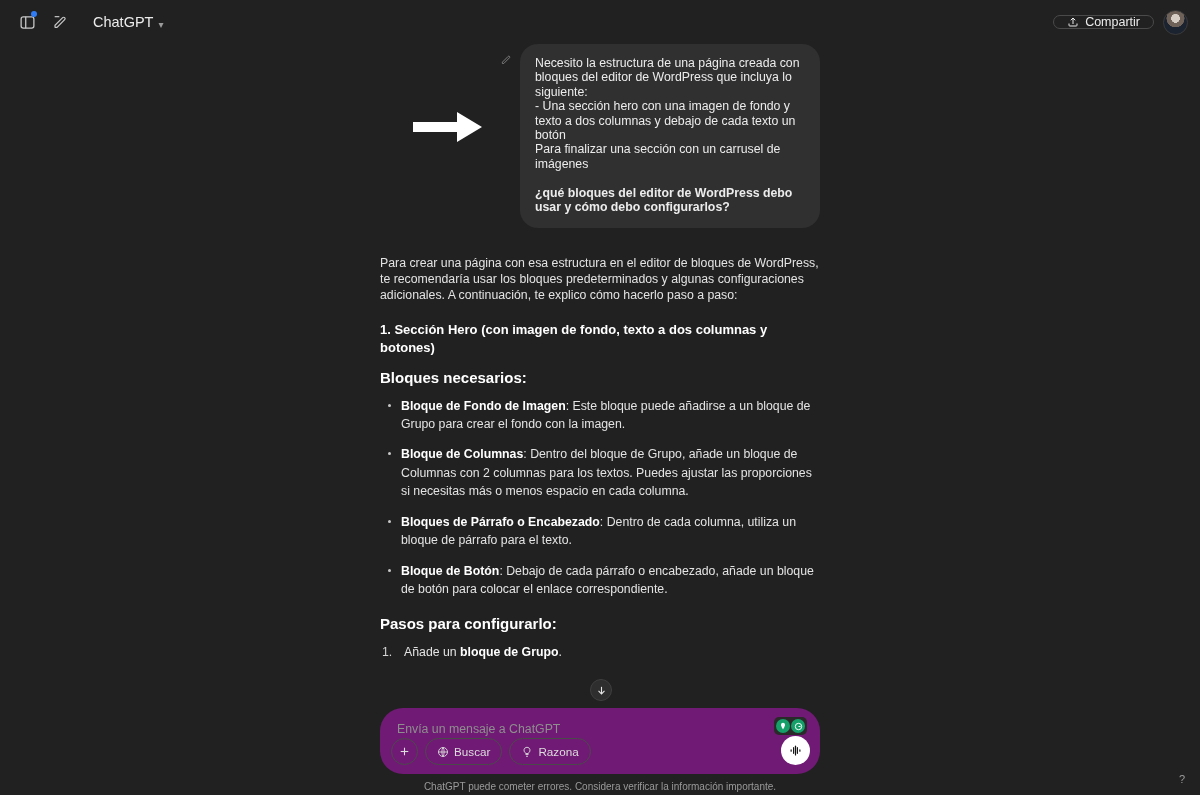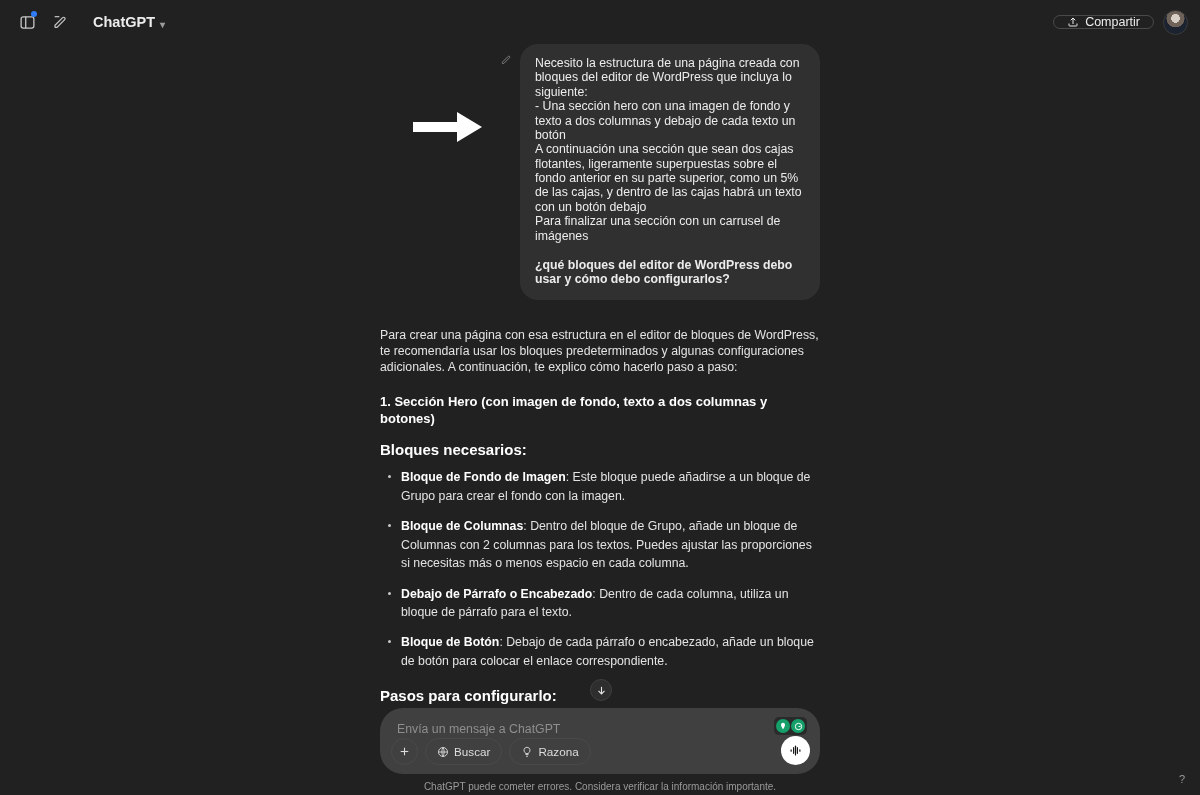--- a/index.html
+++ b/index.html
@@ -25,21 +25,21 @@
   }
   .blue-dot {
     position: absolute; top: 4px; right: 5px;
     width: 6px; height: 6px; border-radius: 50%;
     background: #2f7cf6;
   }
   .model-btn {
     display: flex; align-items: flex-end; gap: 5px;
     padding: 5px 9px; margin-left: 6px;
     border-radius: 8px; cursor: pointer;
-    font-size: 14.5px; font-weight: 700; color: #ececec;
+    font-size: 14.5px; font-weight: 400; color: #ececec;
   }
   .chev { font-size: 10px; color: #9b9b9b; }
 
   .hdr-right { margin-left: auto; display: flex; align-items: center; gap: 9px; }
   .share-btn {
     display: flex; align-items: center; gap: 6px;
     height: 14px; padding: 0 13px;
     border: 1px solid #4a4a4a; border-radius: 999px;
     background: transparent; color: #ececec;
     font-size: 12.5px; font-family: inherit; cursor: pointer;
@@ -107,21 +107,21 @@
   }
 
   
   .composer-wrap {
     position: absolute; left: 0; right: 0; bottom: 0; height: 90px;
     background: #212121; z-index: 20;
     display: flex; flex-direction: column; align-items: center;
   }
   .composer {
     position: absolute; left: 380px; top: 708px; width: 440px; height: 66px;
-    background: #404040; border-radius: 23px; z-index: 25;
+    background: #701a75; border-radius: 23px; z-index: 25;
   }
   .composer-placeholder {
     position: absolute; left: 17px; top: 14px;
     font-size: 12.3px; color: #8e8e8e;
   }
   .ext-badges {
     position: absolute; right: 13px; top: 9px;
     display: flex; align-items: center; gap: 1px;
     background: #2a2a2a; border-radius: 5px; padding: 2px 2px;
   }
@@ -205,40 +205,39 @@
 
     <div class="user-row">
       <span class="edit-icon">
         <svg width="12" height="12" viewBox="0 0 24 24" fill="none" stroke="#a5a5a5" stroke-width="1.9">
           <path d="M5 19h2.5L19 7.5a1.9 1.9 0 0 0-2.7-2.7L4.8 16.3V19z"></path>
         </svg>
       </span>
       <div class="user-bubble">
         <p>Necesito la estructura de una página creada con bloques del editor de WordPress que incluya lo siguiente:</p>
         <p>- Una sección hero con una imagen de fondo y texto a dos columnas y debajo de cada texto un botón</p>
-        <p>A continuación una sección que sean dos cajas flotantes, ligeramente superpuestas sobre el fondo anterior en su parte superior, como un 5% de las cajas, y dentro de las cajas habrá un texto con un botón debajo</p>
         <p>Para finalizar una sección con un carrusel de imágenes</p>
         <p class="gap">¿qué bloques del editor de WordPress debo usar y cómo debo configurarlos?</p>
       </div>
     </div>
 
     <div class="assistant">
       <p>Para crear una página con esa estructura en el editor de bloques de WordPress, te recomendaría usar los bloques predeterminados y algunas configuraciones adicionales. A continuación, te explico cómo hacerlo paso a paso:</p>
       <div class="asst-h3">1. Sección Hero (con imagen de fondo, texto a dos columnas y botones)</div>
       <div class="asst-sub">Bloques necesarios:</div>
 
       <ul class="blocks">
         <li>
           <b>Bloque de Fondo de Imagen</b><span>: Este bloque puede añadirse a un bloque de Grupo para crear el fondo con la imagen.</span>
         </li>
         <li>
           <b>Bloque de Columnas</b><span>: Dentro del bloque de Grupo, añade un bloque de Columnas con 2 columnas para los textos. Puedes ajustar las proporciones si necesitas más o menos espacio en cada columna.</span>
         </li>
         <li>
-          <b>Debajo de Párrafo o Encabezado</b><span>: Dentro de cada columna, utiliza un bloque de párrafo para el texto.</span>
+          <b>Bloques de Párrafo o Encabezado</b><span>: Dentro de cada columna, utiliza un bloque de párrafo para el texto.</span>
         </li>
         <li>
           <b>Bloque de Botón</b><span>: Debajo de cada párrafo o encabezado, añade un bloque de botón para colocar el enlace correspondiente.</span>
         </li>
       </ul>
 
       <div class="asst-sub" style="margin-top:16px">Pasos para configurarlo:</div>
 
       <ol class="steps">
         <li>

